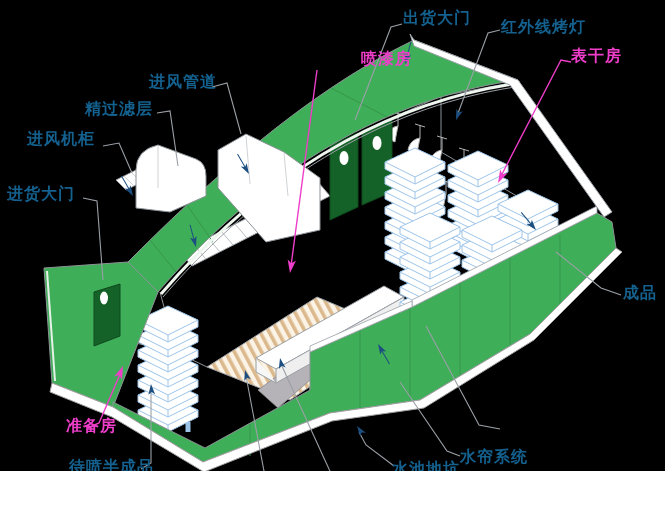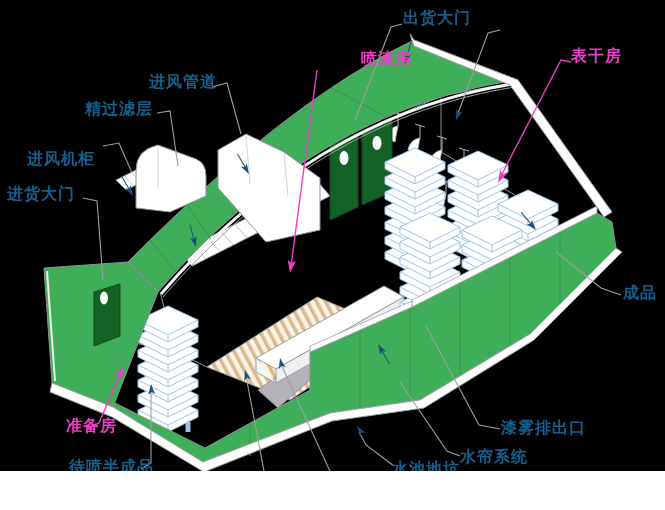--- a/index.html
+++ b/index.html
@@ -245,28 +245,28 @@
     <use href="#farrow" transform="translate(133,196) rotate(-210)"></use>
     <use href="#farrow" transform="translate(249,174) rotate(150)"></use>
     <use href="#farrow" transform="translate(196,247) rotate(165)"></use>
     <use href="#farrow" transform="translate(405,64) rotate(195)"></use>
     <use href="#farrow" transform="translate(536,230) rotate(140)"></use>
     <use href="#farrow" transform="translate(378,344) rotate(-30)"></use>
   </g>
 </svg>
 
 <div class="lbl c-blue" style="left:403px;top:11px;">出货大门</div>
+<div class="lbl c-blue" style="left:501px;top:20px;">红外线烤灯</div>
 <div class="lbl c-magenta" style="left:317px;top:52px;padding-left:44px;">喷漆房</div>
 <div class="lbl c-magenta" style="left:571px;top:49px;">表干房</div>
 <div class="lbl c-blue" style="left:149px;top:75px;">进风管道</div>
 <div class="lbl c-blue" style="left:85px;top:102px;">精过滤层</div>
-<div class="lbl c-blue" style="left:27px;top:152px;text-align:right;">进风机柜</div>
+<div class="lbl c-blue" style="left:27px;top:132px;text-align:right;">进风机柜</div>
 <div class="lbl c-blue" style="left:7px;top:187px;">进货大门</div>
 <div class="lbl c-blue" style="left:623px;top:286px;">成品</div>
 <div class="lbl c-magenta" style="left:27px;top:419px;margin-left:39px;">准备房</div>
 <div class="lbl c-blue" style="left:69px;top:460px;">待喷半成品</div>
 <div class="lbl c-blue" style="left:293px;top:483px;">地格网</div>
 <div class="lbl c-blue" style="left:331px;top:476px;text-align:center;">照明系统</div>
 <div class="lbl c-blue" style="left:392px;top:462px;">水池地坑</div>
 <div class="lbl c-blue" style="left:460px;top:450px;">水帘系统</div>
-<div class="lbl c-blue" style="left:501px;top:421px;">漆雾排出口</div>
 
 </div>
 
 </body></html>

